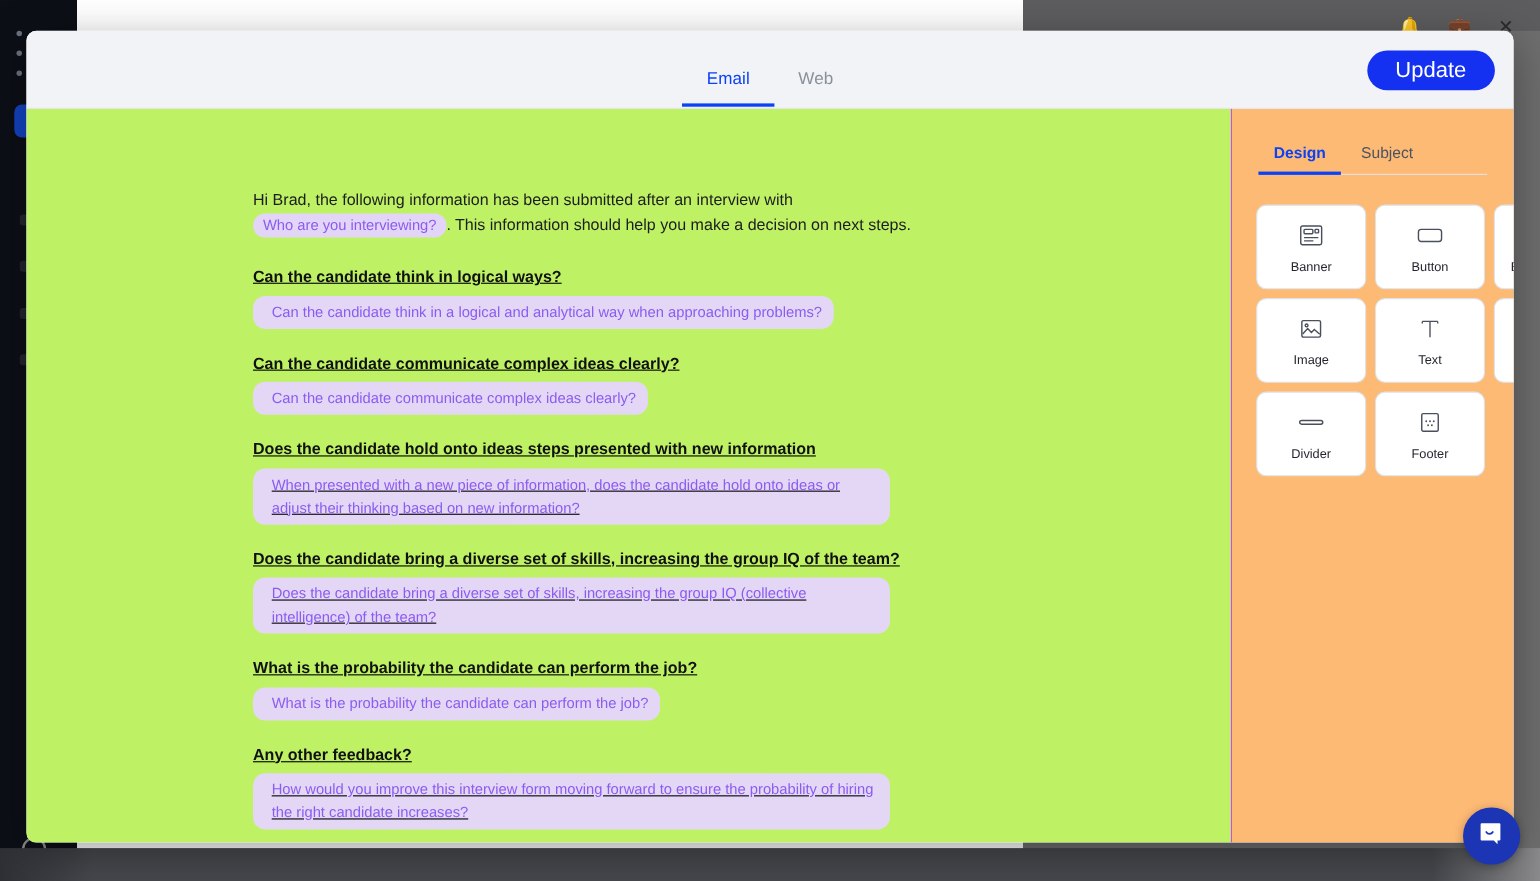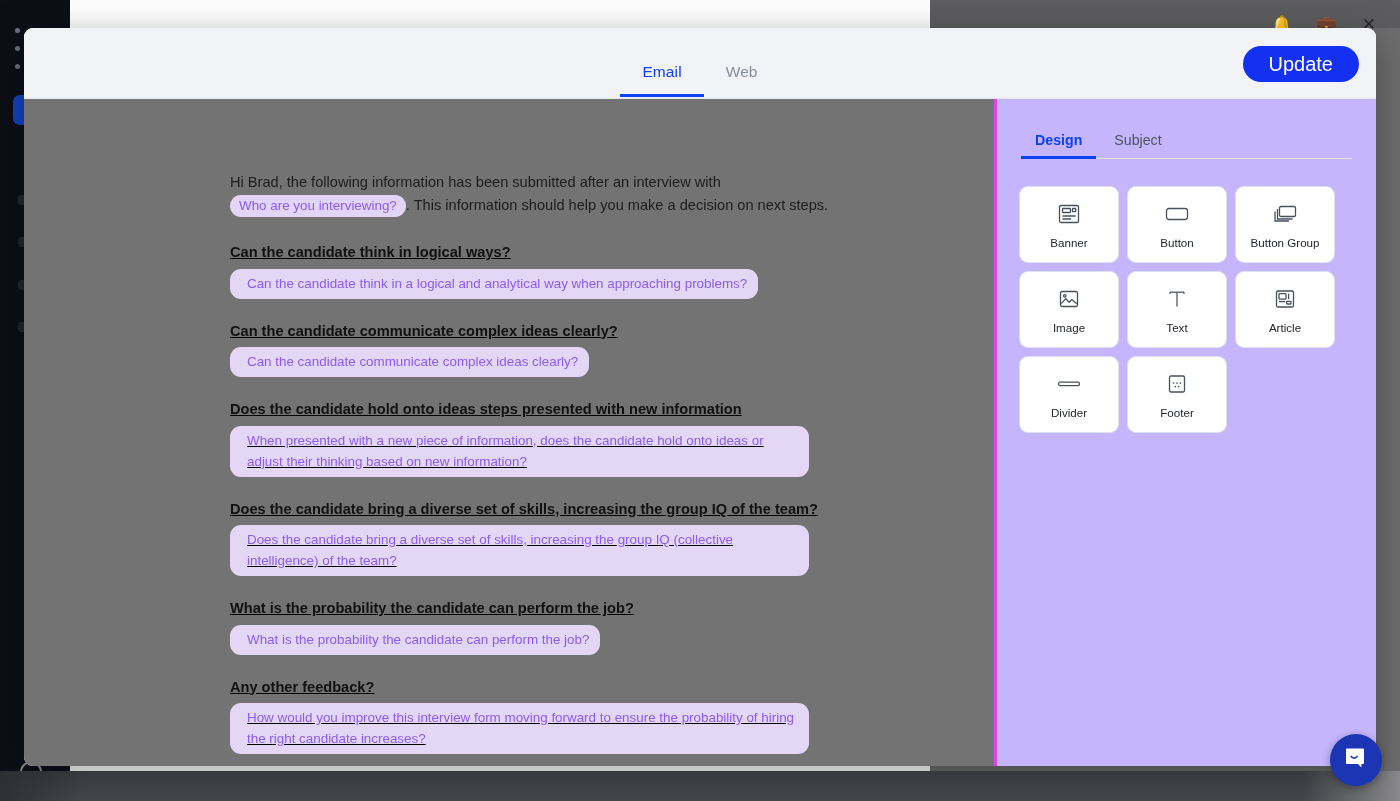--- a/index.html
+++ b/index.html
@@ -148,24 +148,24 @@
   }
 
   .modal-body {
     flex: 1;
     display: flex;
     min-height: 0;
   }
 
   
   .preview {
-    width: 973px;
+    width: 1096px;
     flex: none;
-    background: #737373;
-    border-right: 3px solid #d946ef;
+    background: #bef264;
+    border-right: 1px solid #d946ef;
     overflow: hidden;
     position: relative;
   }
   .preview-inner {
     width: 600px;
     margin: 0 0 0 206px;
     padding-top: 72px;
   }
   .intro {
     font-size: 14.6px;
@@ -199,21 +199,21 @@
     padding: 4px 11px 5px 17px;
     font-size: 13.4px;
     line-height: 21px;
     max-width: 579px;
   }
   .q-answer.wide { display: block; }
 
   
   .side-panel {
     flex: 1;
-    background: #c4b5fd;
+    background: #fdba74;
     padding: 0;
     min-width: 0;
   }
   .panel-tabs {
     display: flex;
     margin: 29px 24px 0 24px;
     border-bottom: 1px solid #e1e3e8;
     gap: 4px;
   }
   .panel-tab {

